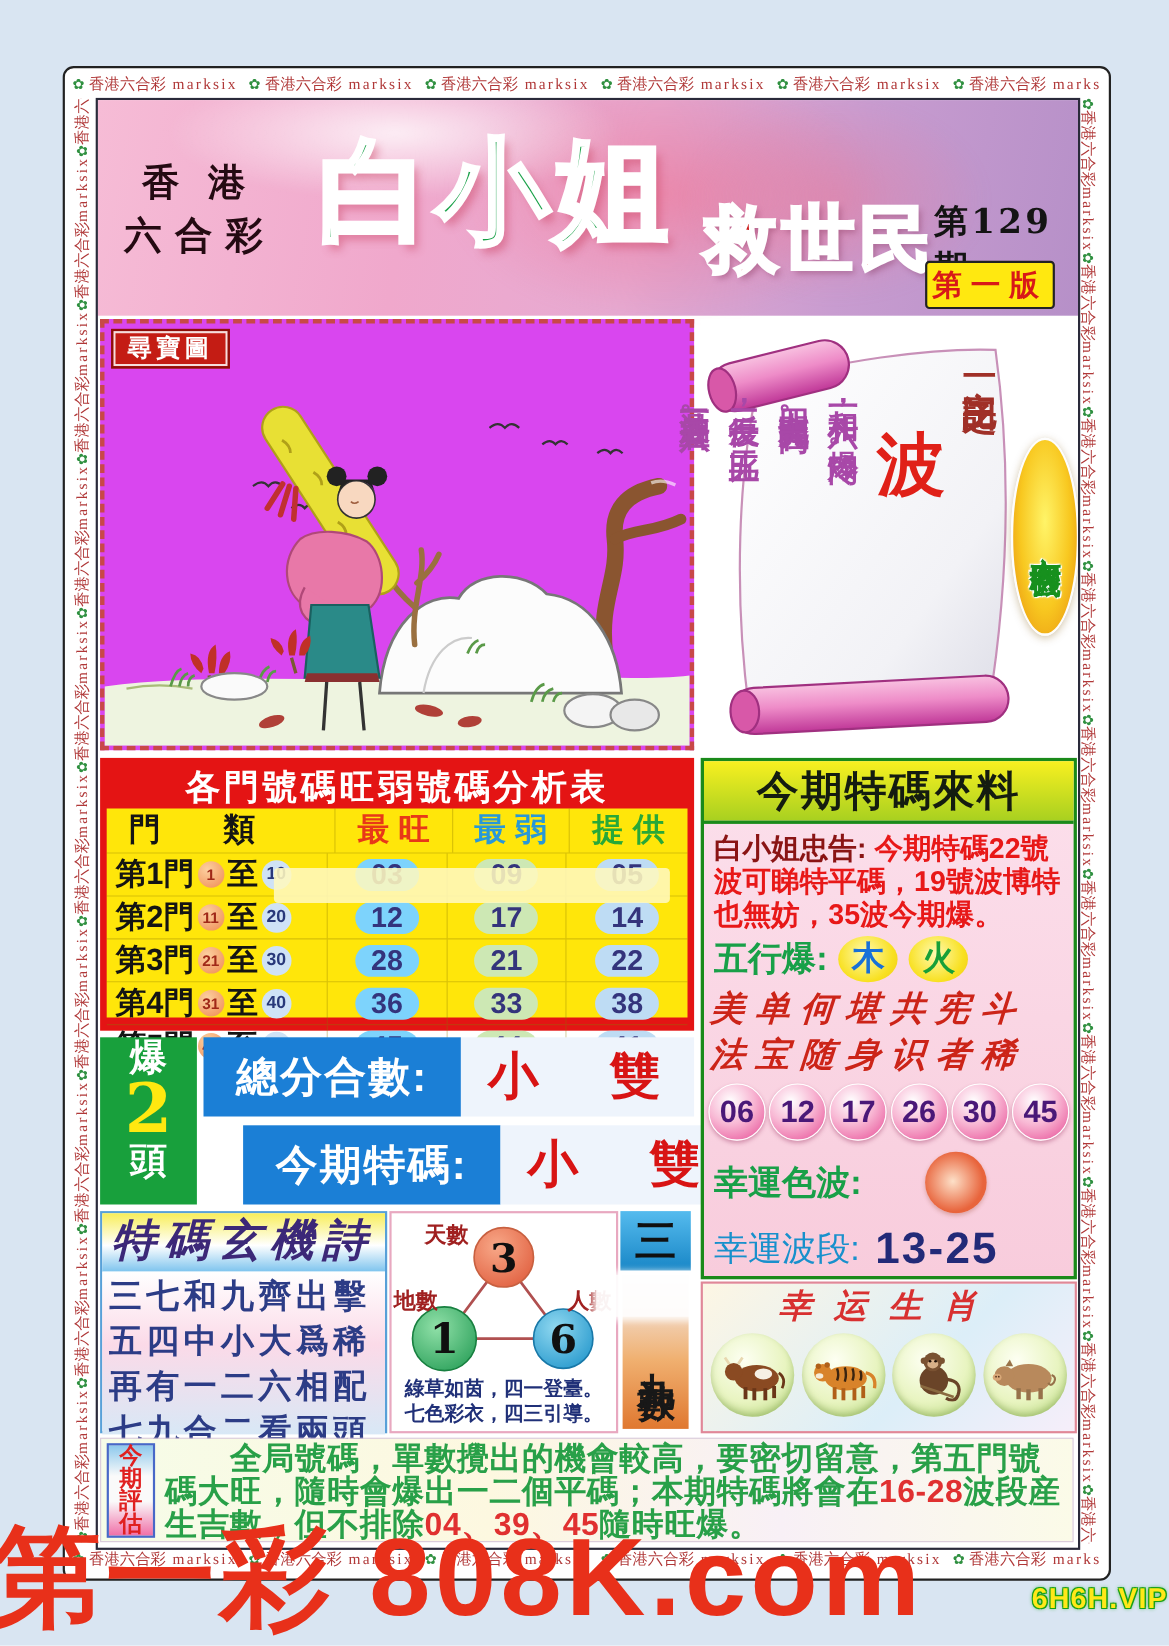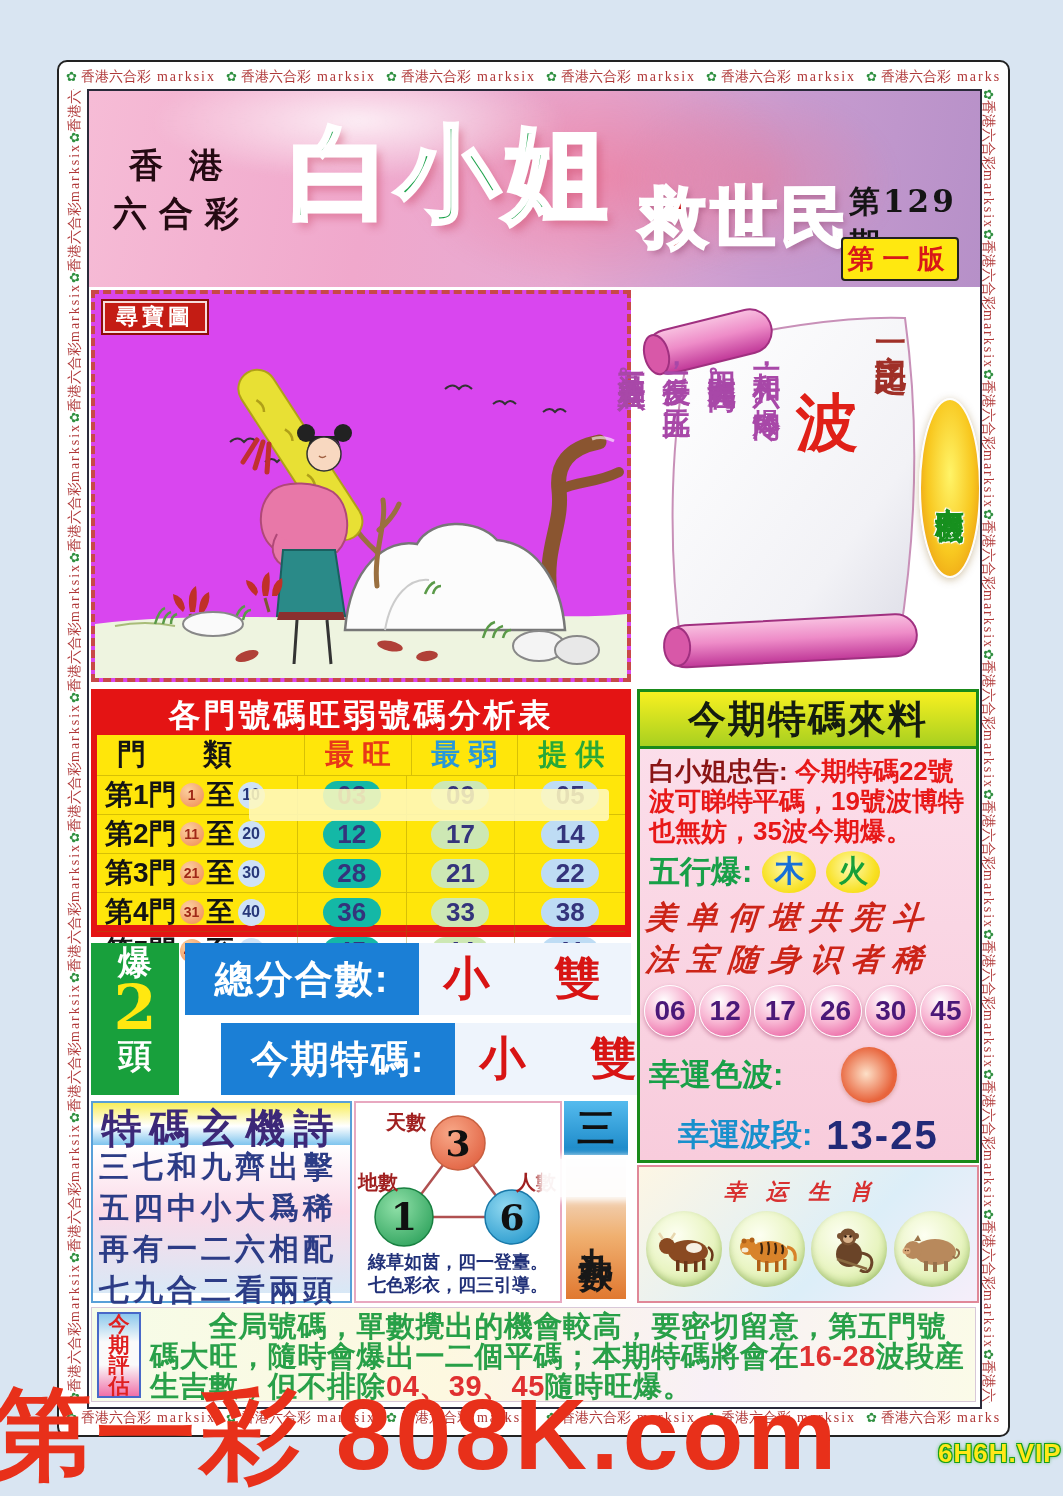--- a/index.html
+++ b/index.html
@@ -75,42 +75,42 @@
   .h-hot{color:#e83818;}
   .h-weak{color:#2898d8;}
   .h-offer{color:#28a838;}
   .gate-name,.gate-to{font-size:28px;font-weight:900;color:#141414;}
   .circ-s{width:24px;height:24px;border-radius:50%;background:radial-gradient(circle at 35% 30%,#fcd0a0,#ef8a52);
     color:#a02818;font-size:14px;font-weight:900;display:flex;align-items:center;justify-content:center;}
   .circ-b{width:27px;height:27px;border-radius:50%;background:#cfe2f6;color:#28387a;font-size:16px;font-weight:900;
     display:flex;align-items:center;justify-content:center;}
   .pill{width:58px;height:29px;border-radius:15px;display:flex;align-items:center;justify-content:center;
     color:#34347c;font-size:26px;font-weight:900;}
-  .pill-hot{background:#14b8a6;}
+  .pill-hot{background:#7dd3fc;}
   .pill-weak{background:#cde8b4;}
   .pill-offer{background:#bedcf4;}
   .tbl-blur{left:160px;top:698px;width:360px;height:32px;background:rgba(255,248,190,.88);border-radius:4px;}
 
   
   .burst{left:2px;top:852px;width:540px;height:152px;}
   .burst-left{left:0;top:0;width:88px;height:152px;background:#18a03c;color:#fff;text-align:center;}
   .burst-left .b1{font-size:34px;font-weight:900;line-height:38px;display:block;}
   .burst-left .b2{font-size:62px;font-weight:900;color:#ffe810;line-height:54px;display:block;font-family:"DejaVu Serif",serif;}
   .burst-left .b3{font-size:34px;font-weight:900;line-height:40px;display:block;}
   .bar{left:94px;width:446px;height:72px;display:flex;}
   .bar1{top:0;} .bar2{top:80px;margin-left:36px;}
   .bar-label{width:234px;background:#1b7fd6;color:#fff;font-size:38px;font-weight:900;letter-spacing:2px;
     display:flex;align-items:center;justify-content:center;}
   .bar-value{flex:1;background:#eef4fc;color:#d81414;font-size:46px;font-weight:900;letter-spacing:26px;
     display:flex;align-items:center;justify-content:center;padding-left:20px;}
 
   
   .poem{left:2px;top:1010px;width:257px;height:198px;border:2px solid #58a0d8;}
-  .poem-title{height:42px;line-height:50px;text-align:center;font-size:40px;font-weight:900;color:#3c2878;letter-spacing:8px;
-    background:linear-gradient(180deg,#f8ee5a,#ffffff 55%,#7ec4ee);}
+  .poem-title{height:53px;line-height:50px;text-align:center;font-size:40px;font-weight:900;color:#3c2878;letter-spacing:8px;
+    background:linear-gradient(180deg,#f8ee5a,#ffffff 55%,#7ec4ee);font-style:italic;}
   .poem-body{height:144px;background:linear-gradient(180deg,#ffffff,#fbdae8 45%,#d8e8f6);
     display:flex;flex-direction:column;justify-content:space-evenly;padding:2px 6px;}
   .poem-line{font-size:30px;font-weight:900;color:#2c3c86;letter-spacing:4px;white-space:nowrap;}
 
   
   .tri{left:265px;top:1010px;width:204px;height:198px;border:2px solid #e8a8c0;background:#fff;}
   .tri-label{font-size:20px;font-weight:900;color:#a02020;}
   .tri-cap{left:0;top:148px;width:204px;text-align:center;font-size:18px;font-weight:900;color:#203078;line-height:23px;white-space:nowrap;}
 
   
@@ -140,28 +140,28 @@
     font-size:31px;font-weight:700;line-height:36px;letter-spacing:10px;transform:skewX(-4deg);white-space:nowrap;}
   .balls{margin:8px 4px 0 4px;display:flex;justify-content:space-between;}
   .ball{width:50px;height:50px;border-radius:50%;border:1px solid #fff;
     background:radial-gradient(circle at 38% 30%,#ffffff,#f8b8d4 45%,#ee7ab0 75%,#d8509a);
     box-shadow:0 2px 4px rgba(150,40,90,.4);display:flex;align-items:center;justify-content:center;
     color:#4a1878;font-size:28px;font-weight:900;}
   .lucky-row{margin:10px 9px 0 9px;display:flex;align-items:center;}
   .lc-label{color:#18a048;font-size:31px;font-weight:900;flex:1;}
   .lc-ball{width:56px;height:56px;border-radius:50%;margin-right:70px;
     background:radial-gradient(circle at 45% 48%,#fde0c8,#f4906c 55%,#e8643c 90%);box-shadow:0 2px 4px rgba(150,60,30,.3);}
-  .lr-label{color:#1890cc;font-size:31px;font-weight:700;margin-left:29px;}
+  .lr-label{color:#1890cc;font-size:31px;font-weight:400;}
   .lr-value{color:#222a78;font-size:40px;font-weight:900;letter-spacing:2px;margin-left:14px;}
 
   
   .zodiac{left:548px;top:1074px;width:338px;height:134px;border:2px solid #e08898;
     background:linear-gradient(135deg,#fdf6e4,#dceef8 60%,#f6eefa);}
-  .zo-title{text-align:center;margin-top:10px;font-family:"DejaVu Serif",serif;font-style:italic;
-    color:#d83030;font-size:22px;font-weight:700;letter-spacing:20px;}
+  .zo-title{text-align:center;margin-top:0;font-family:"DejaVu Serif",serif;font-style:italic;
+    color:#d83030;font-size:30px;font-weight:700;letter-spacing:20px;}
   .zo-row{display:flex;justify-content:space-evenly;margin-top:4px;}
   .zo-circle{width:76px;height:76px;border-radius:50%;
     background:radial-gradient(circle at 40% 32%,#fdfff2,#e8f4c0 55%,#b4d678);
     box-shadow:inset 0 -3px 6px rgba(90,130,40,.35);display:flex;align-items:center;justify-content:center;}
 
   
   .eval{left:2px;top:1216px;width:883px;height:93px;border:1px solid #d8c8d8;
     background:linear-gradient(90deg,#f6fce8,#fdf8e0 40%,#f8f0f6 70%,#fbfbe8);}
   .eval-label{left:5px;top:4px;width:40px;height:82px;border:2px solid #4868c8;
     background:linear-gradient(180deg,#8cc8ec,#fafafa 34%,#fafafa 62%,#f070a8);

